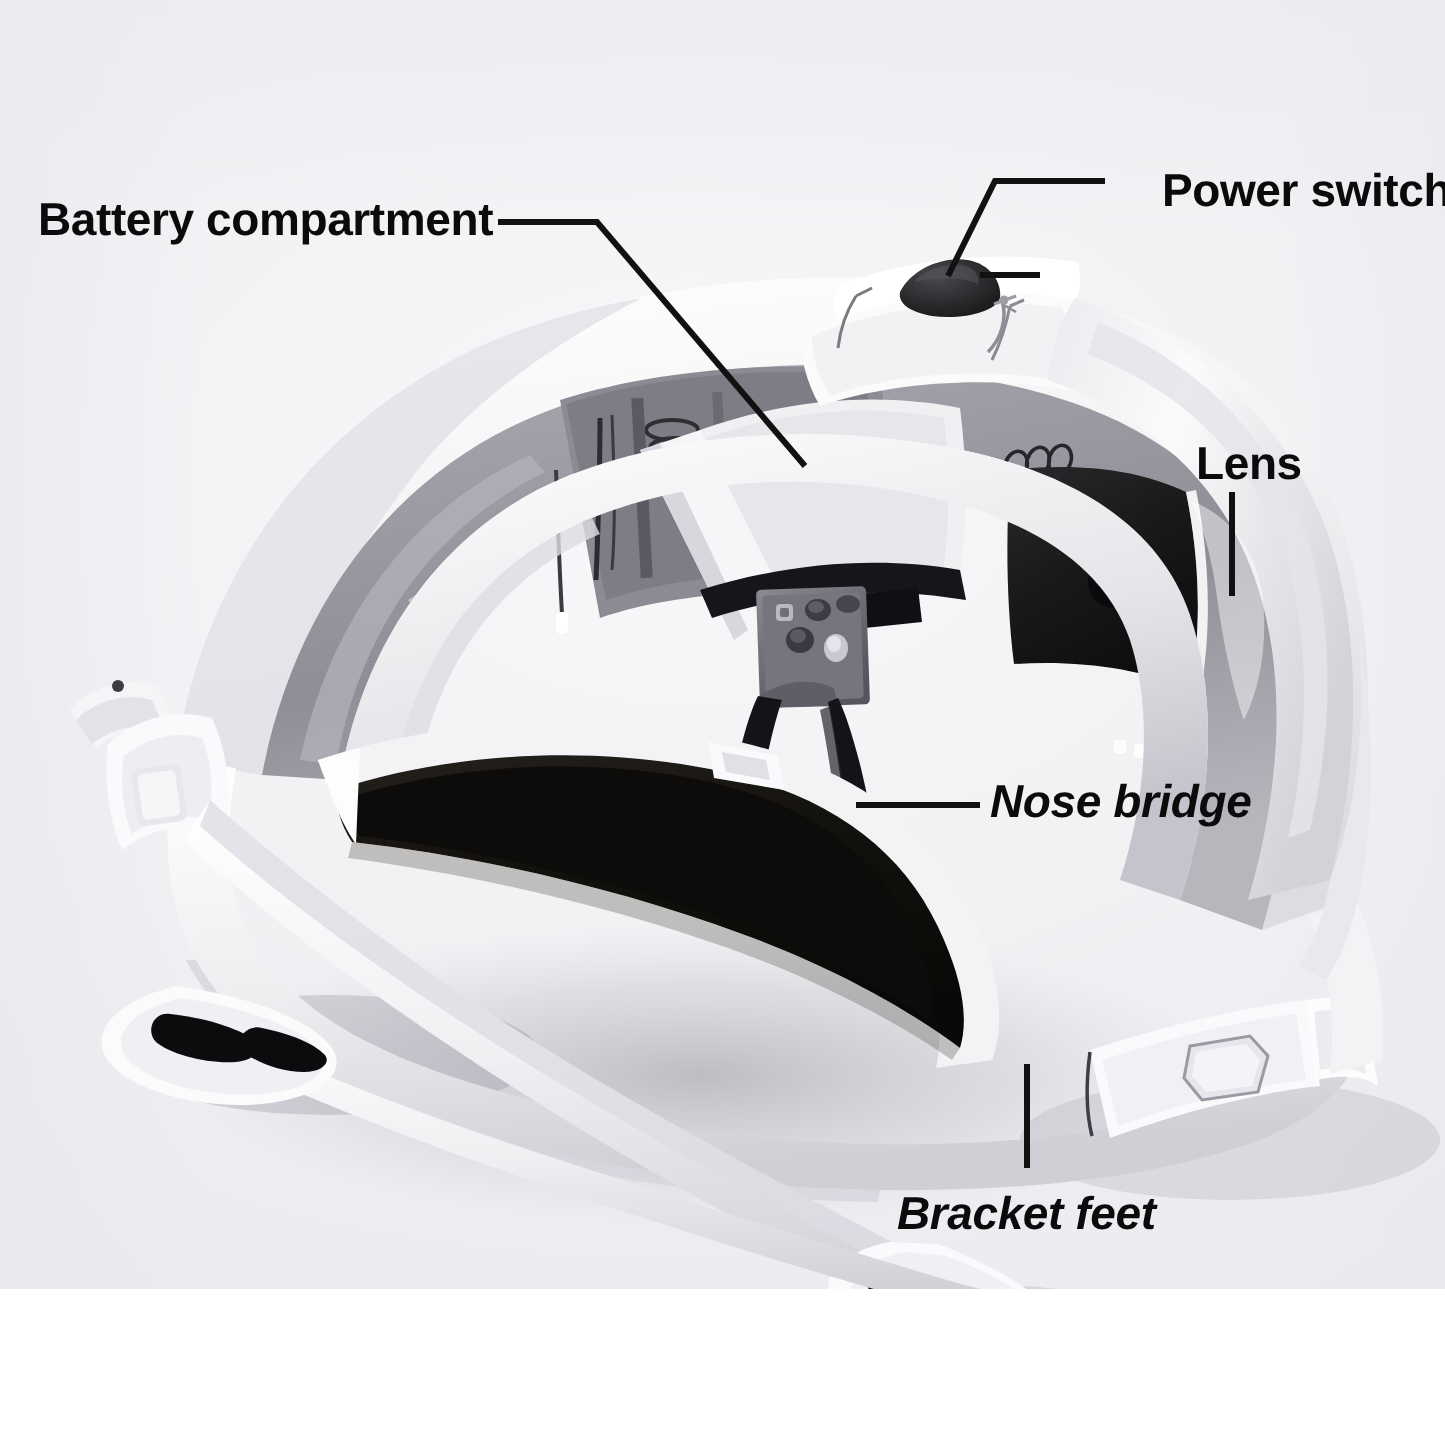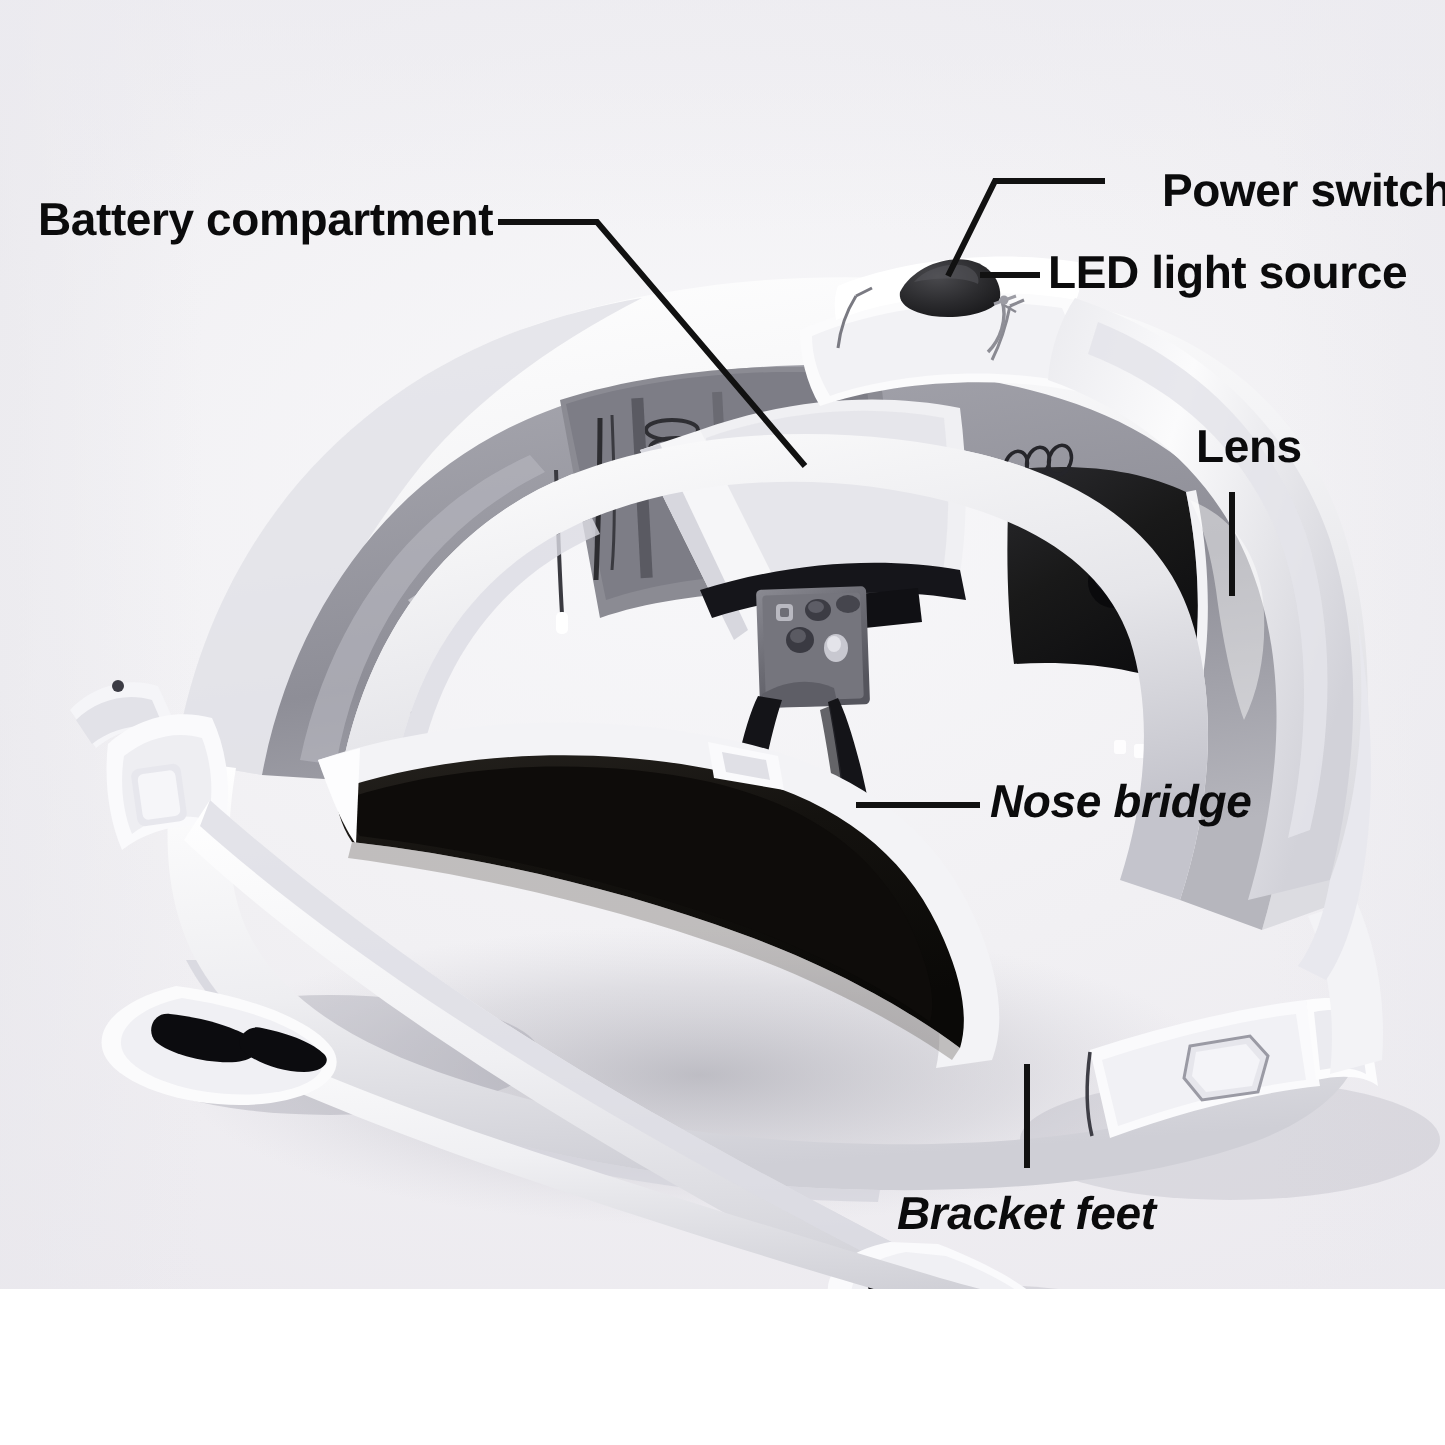--- a/index.html
+++ b/index.html
@@ -45,21 +45,21 @@
     font-size: 46px;
     font-weight: 700;
     line-height: 1;
     letter-spacing: -0.4px;
     white-space: nowrap;
     text-rendering: geometricPrecision;
   }
   #lbl-battery    { left: 38px;   top: 196px; }
   #lbl-power      { left: 1118px; top: 167px; margin-left: 44px; }
   #lbl-led        { left: 1048px; top: 249px; }
-  #lbl-lens       { left: 1196px; top: 423px; }
+  #lbl-lens       { left: 1196px; top: 440px; }
   #lbl-nose       { left: 990px;  top: 778px; font-style: italic; }
   #lbl-bracket    { left: 897px;  top: 1190px; font-style: italic; }
 
   #leaders { position: absolute; left: 0; top: 0; width: 1445px; height: 1445px; }
 </style>
 </head>
 <body>
 
 <div id="stage">
 
@@ -514,21 +514,20 @@
       <path d="M980,805 L856,805"></path>
 
       <path d="M1027,1064 L1027,1168"></path>
     </g>
   </svg>
 
   <div class="callout-label" id="lbl-battery">Battery compartment</div>
 
   <div class="callout-label" id="lbl-power">Power switch</div>
 
-  <div class="callout-label" id="lbl-led">LED light source</div>
 
   <div class="callout-label" id="lbl-lens">Lens</div>
 
   <div class="callout-label" id="lbl-nose">Nose bridge</div>
 
   <div class="callout-label" id="lbl-bracket">Bracket feet</div>
 
 </div>
 
 </body></html>

